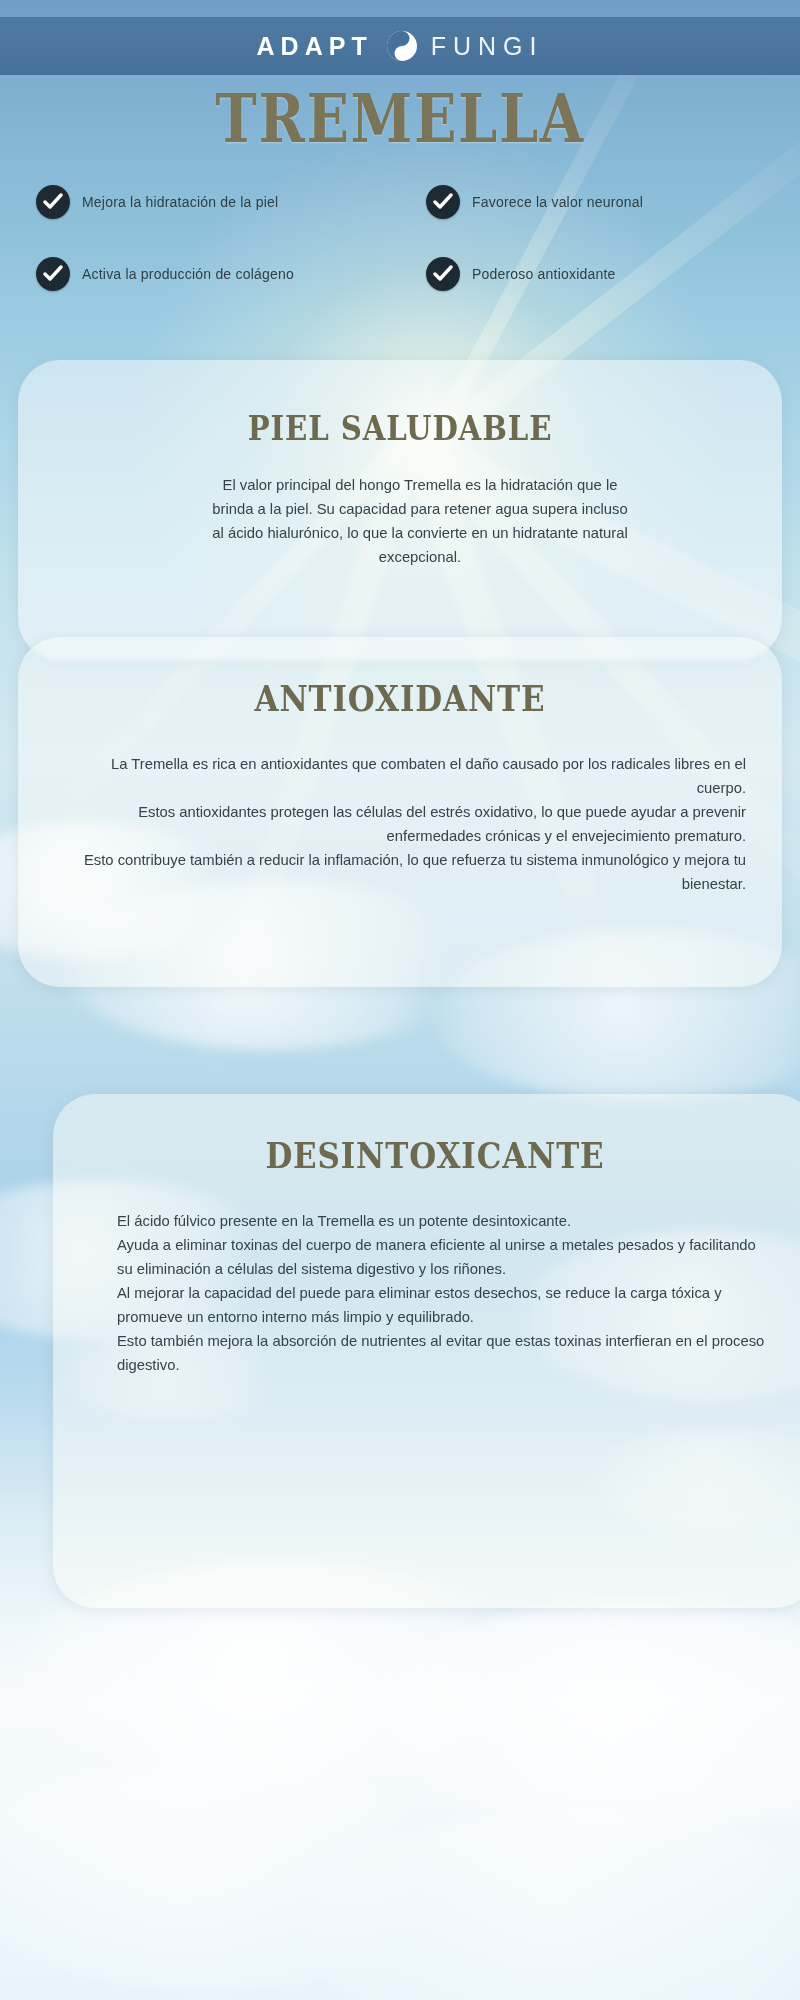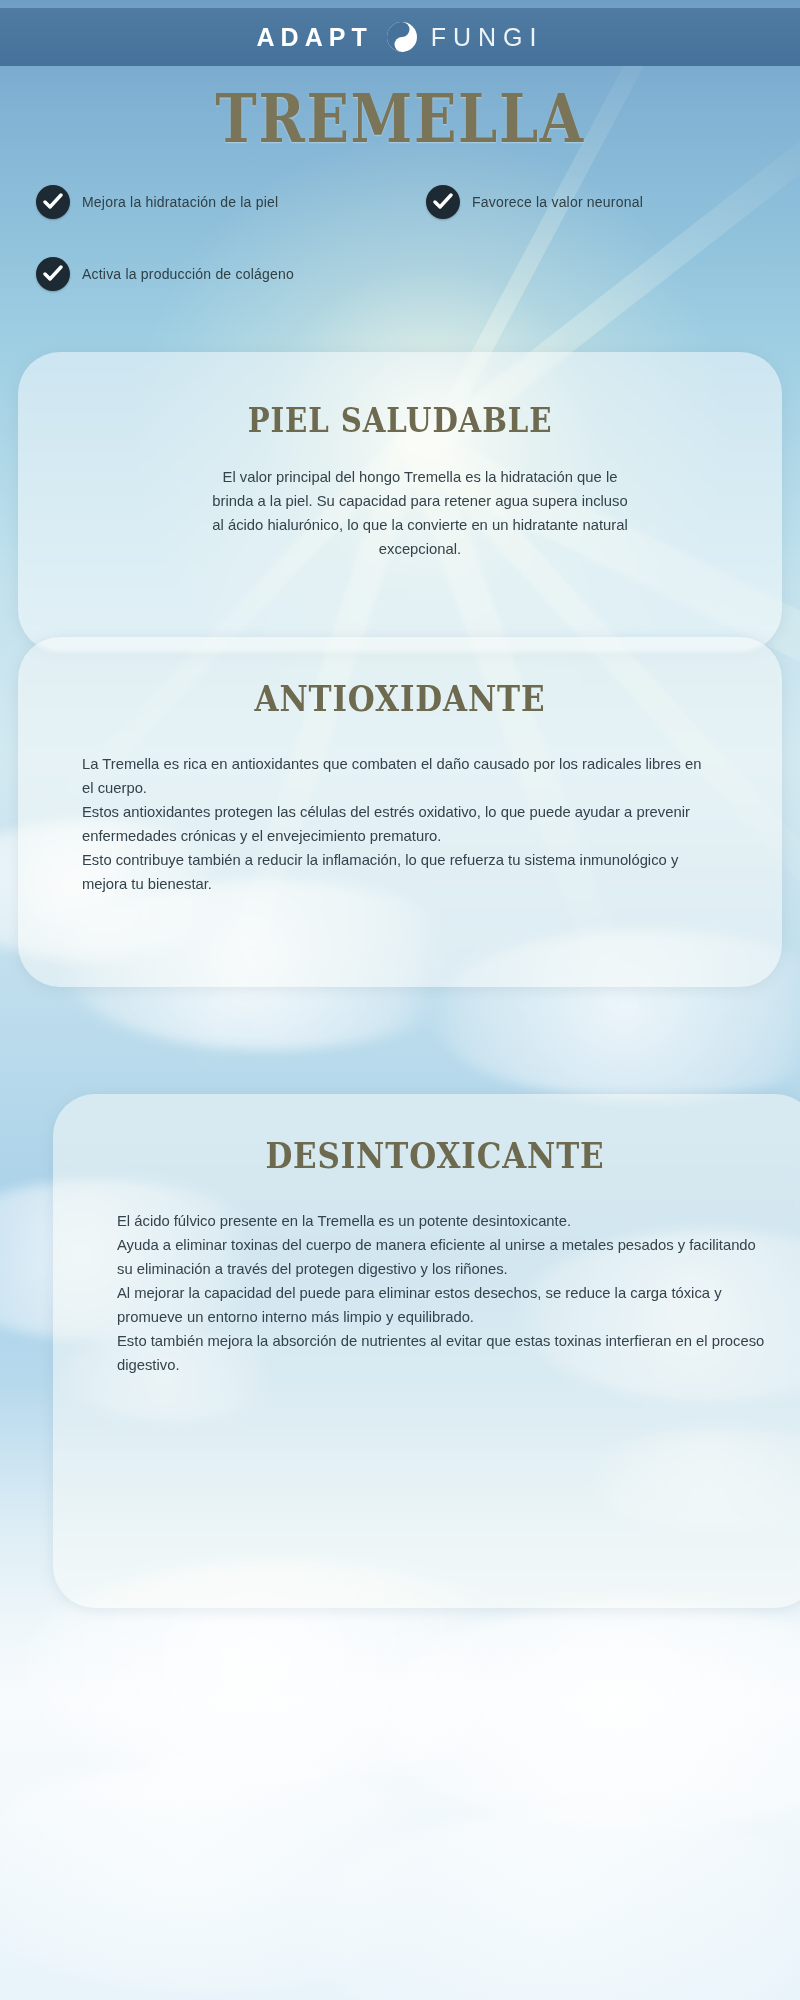--- a/index.html
+++ b/index.html
@@ -82,21 +82,21 @@
   .page {
     position: relative;
     z-index: 3;
     width: 800px;
     height: 2000px;
   }
 
   
   .brandbar {
     position: absolute;
-    top: 8px; left: 0; right: 0;
+    top: 17px; left: 0; right: 0;
     height: 58px;
     background: linear-gradient(to bottom, #4f7ba2, #46719a);
     display: flex;
     align-items: center;
     justify-content: center;
     gap: 14px;
   }
   .brand-word {
     color: #ffffff;
     font-size: 25px;
@@ -199,28 +199,28 @@
     transform: scaleX(0.86);
   }
   .card-body {
     color: #34434b;
     line-height: 1.62;
     font-size: 14.8px;
   }
   .card-body p { margin: 0; }
 
   
-  #card-skin { top: 352px; height: 300px; background: rgba(247,252,253,0.52); }
+  #card-skin { top: 360px; height: 300px; background: rgba(247,252,253,0.52); }
   #card-skin .card-title { font-size: 34px; padding-top: 48px; }
   #card-skin .card-body { text-align: center; padding: 26px 150px 0 150px; margin-left: 40px; }
 
   
   #card-antiox { top: 637px; height: 350px; background: rgba(249,252,249,0.50); }
   #card-antiox .card-title { font-size: 36px; padding-top: 40px; }
-  #card-antiox .card-body { text-align: left; padding: 34px 80px 0 64px; }
+  #card-antiox .card-body { text-align: right; padding: 34px 36px 0 64px; }
 
   
   #card-detox { top: 1094px; height: 514px; background: rgba(250,252,248,0.52); margin-left: 35px; }
   #card-detox .card-title { font-size: 36px; padding-top: 40px; }
   #card-detox .card-body { text-align: left; padding: 34px 50px 0 64px; }
 </style>
 </head>
 <body>
 
 <div class="sky"></div>
@@ -286,20 +286,28 @@
 
     <div class="benefit">
       <span class="check">
         <svg width="20" height="18" viewBox="0 0 20 18">
             <path d="M2 9 L7 14 L18 2" fill="none" stroke="#ffffff" stroke-width="3.4" stroke-linecap="round" stroke-linejoin="round"></path>
           </svg>
       </span>
       <span class="benefit-label">Activa la producción de colágeno</span>
     </div>
 
+    <div class="benefit">
+      <span class="check">
+        <svg width="20" height="18" viewBox="0 0 20 18">
+            <path d="M2 9 L7 14 L18 2" fill="none" stroke="#ffffff" stroke-width="3.4" stroke-linecap="round" stroke-linejoin="round"></path>
+          </svg>
+      </span>
+      <span class="benefit-label">Poderoso antioxidante</span>
+    </div>
 
   </div>
 
   <div class="card" id="card-skin">
     <div class="card-title">PIEL SALUDABLE</div>
     <div class="card-body">
       <p>El valor principal del hongo Tremella es la hidratación que le brinda a la piel. Su capacidad para retener agua supera incluso al ácido hialurónico, lo que la convierte en un hidratante natural excepcional.</p>
     </div>
   </div>
 
@@ -309,19 +317,19 @@
       <p>La Tremella es rica en antioxidantes que combaten el daño causado por los radicales libres en el cuerpo.</p>
       <p>Estos antioxidantes protegen las células del estrés oxidativo, lo que puede ayudar a prevenir enfermedades crónicas y el envejecimiento prematuro.</p>
       <p>Esto contribuye también a reducir la inflamación, lo que refuerza tu sistema inmunológico y mejora tu bienestar.</p>
     </div>
   </div>
 
   <div class="card" id="card-detox">
     <div class="card-title">DESINTOXICANTE</div>
     <div class="card-body">
       <p>El ácido fúlvico presente en la Tremella es un potente desintoxicante.</p>
-      <p>Ayuda a eliminar toxinas del cuerpo de manera eficiente al unirse a metales pesados y facilitando su eliminación a través del protegen digestivo y los riñones.</p>
+      <p>Ayuda a eliminar toxinas del cuerpo de manera eficiente al unirse a metales pesados y facilitando su eliminación a células del sistema digestivo y los riñones.</p>
       <p>Al mejorar la capacidad del puede para eliminar estos desechos, se reduce la carga tóxica y promueve un entorno interno más limpio y equilibrado.</p>
       <p>Esto también mejora la absorción de nutrientes al evitar que estas toxinas interfieran en el proceso digestivo.</p>
     </div>
   </div>
 
 </div>
 
 </body></html>

